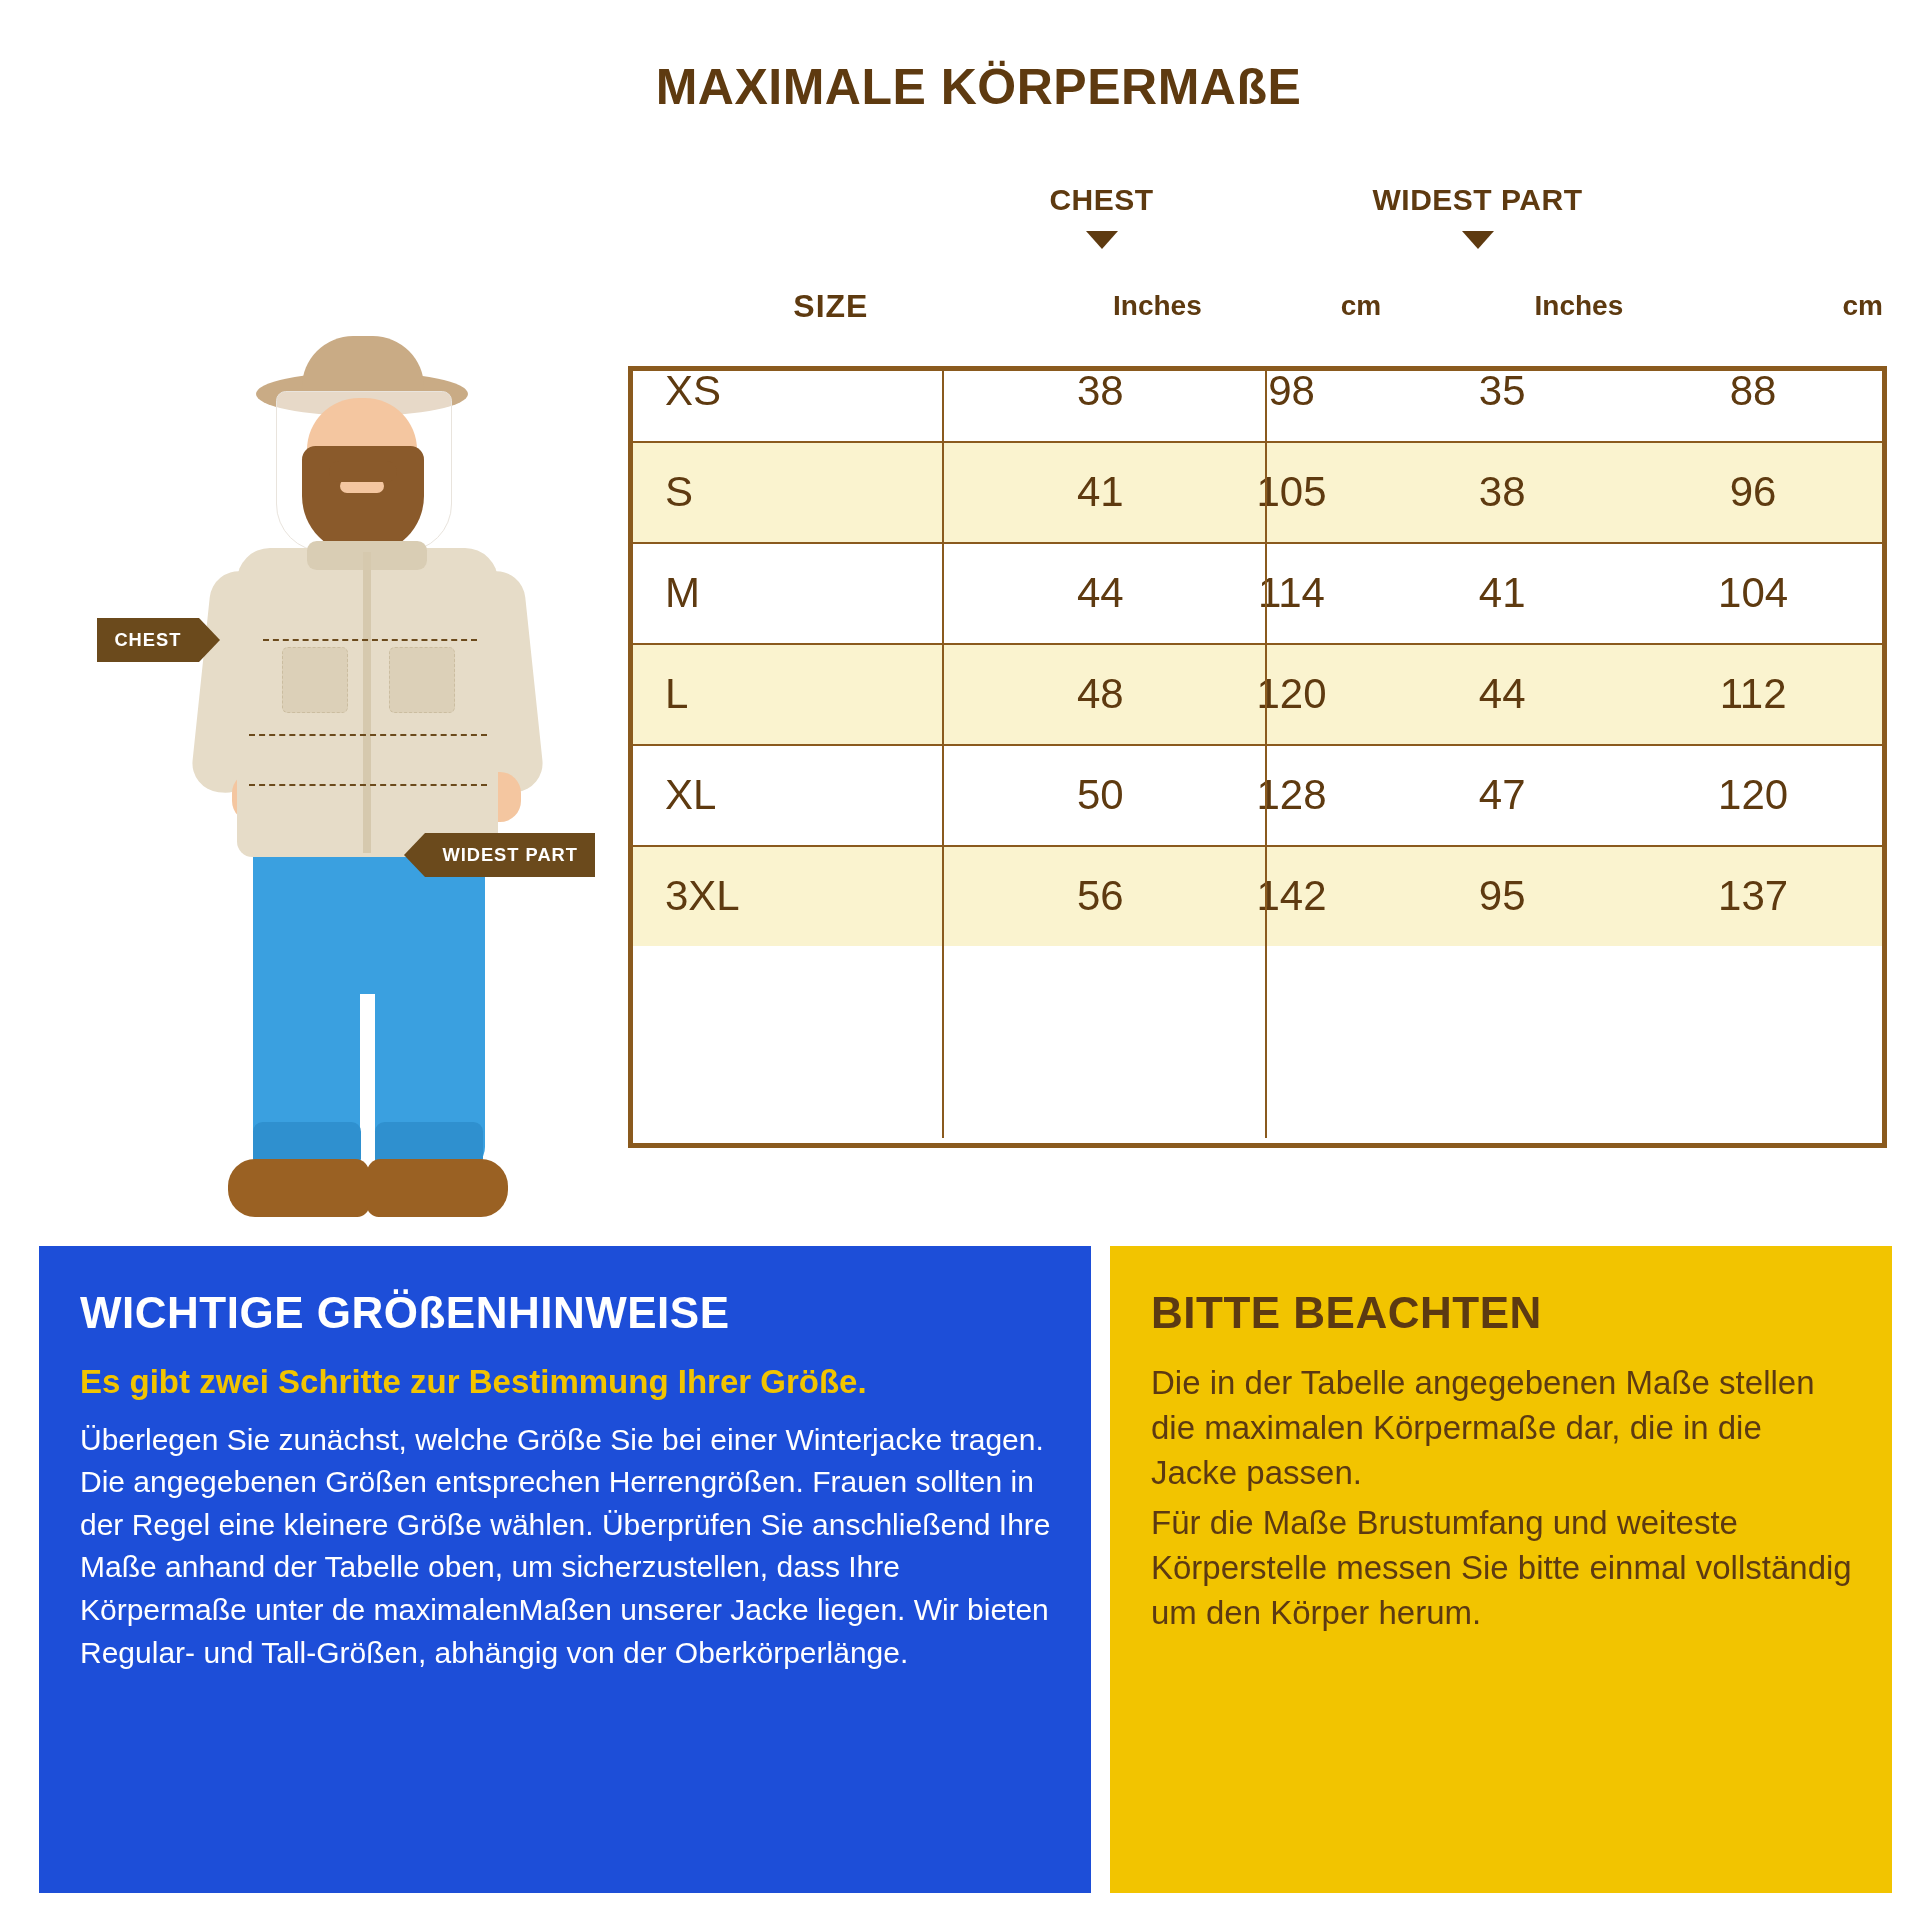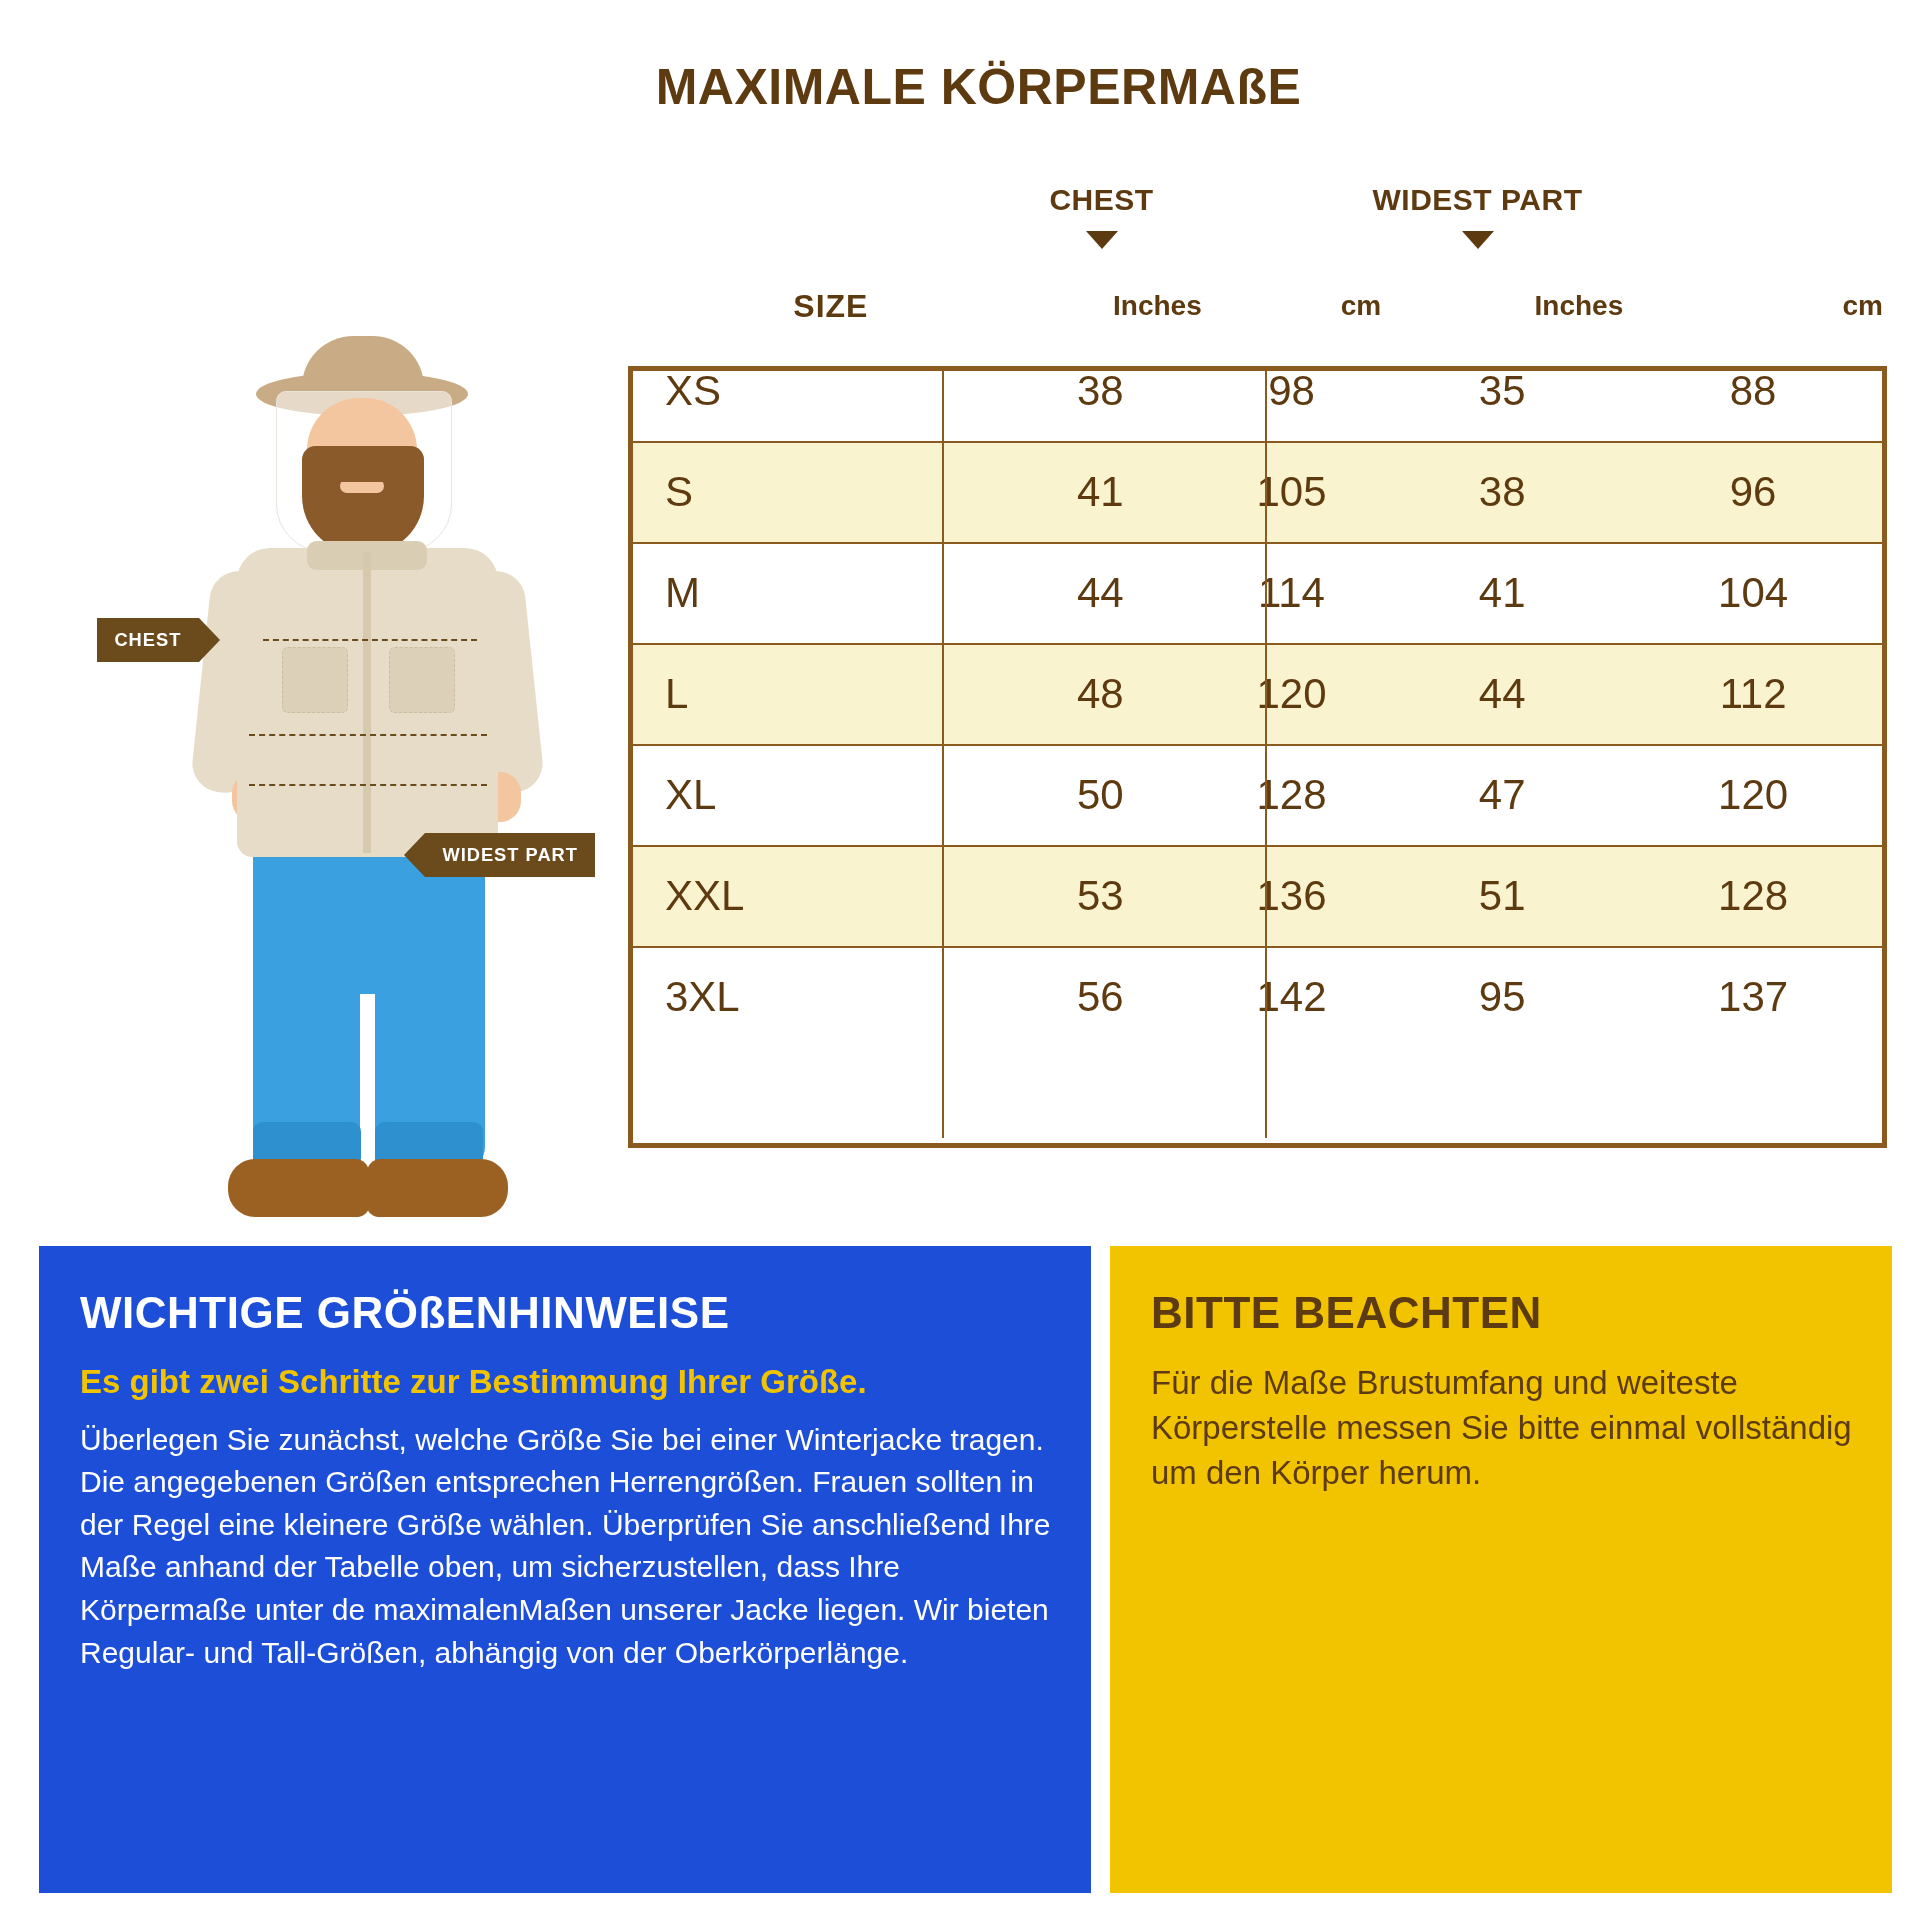--- a/index.html
+++ b/index.html
@@ -449,27 +449,20 @@
         <td>112</td>
       </tr>
       <tr>
         <td class="size-cell">XL</td>
         <td>50</td>
         <td>128</td>
         <td>47</td>
         <td>120</td>
       </tr>
       <tr>
-        <td class="size-cell">XXL</td>
-        <td>53</td>
-        <td>136</td>
-        <td>51</td>
-        <td>128</td>
-      </tr>
-      <tr>
         <td class="size-cell">3XL</td>
         <td>56</td>
         <td>142</td>
         <td>95</td>
         <td>137</td>
       </tr>
     </tbody>
   </table>
 
   <div class="tbl-outer"></div>
@@ -478,15 +471,16 @@
 </div>
 
 <div class="panel panel-left">
   <h2>WICHTIGE GRÖßENHINWEISE</h2>
   <p class="lead">Es gibt zwei Schritte zur Bestimmung Ihrer Größe.</p>
   <p class="body-text">Überlegen Sie zunächst, welche Größe Sie bei einer Winterjacke tragen. Die angegebenen Größen entsprechen Herrengrößen. Frauen sollten in der Regel eine kleinere Größe wählen. Überprüfen Sie anschließend Ihre Maße anhand der Tabelle oben, um sicherzustellen, dass Ihre Körpermaße unter de maximalenMaßen unserer Jacke liegen. Wir bieten Regular- und Tall-Größen, abhängig von der Oberkörperlänge.</p>
 </div>
 
 <div class="panel panel-right">
   <h2>BITTE BEACHTEN</h2>
+  <p class="body-text">Die in der Tabelle angegebenen Maße stellen die maximalen Körpermaße dar, die in die Jacke passen.</p>
   <p class="body-text second">Für die Maße Brustumfang und weiteste Körperstelle messen Sie bitte einmal vollständig um den Körper herum.</p>
 </div>
 
 
 </body></html>

